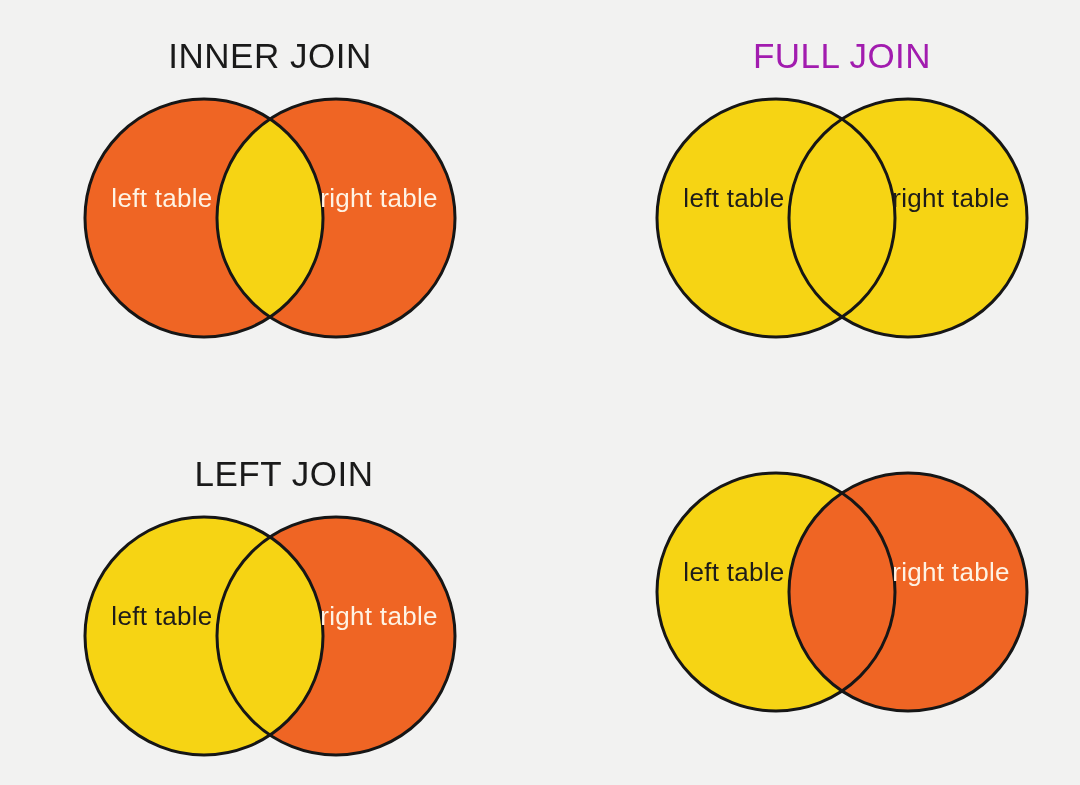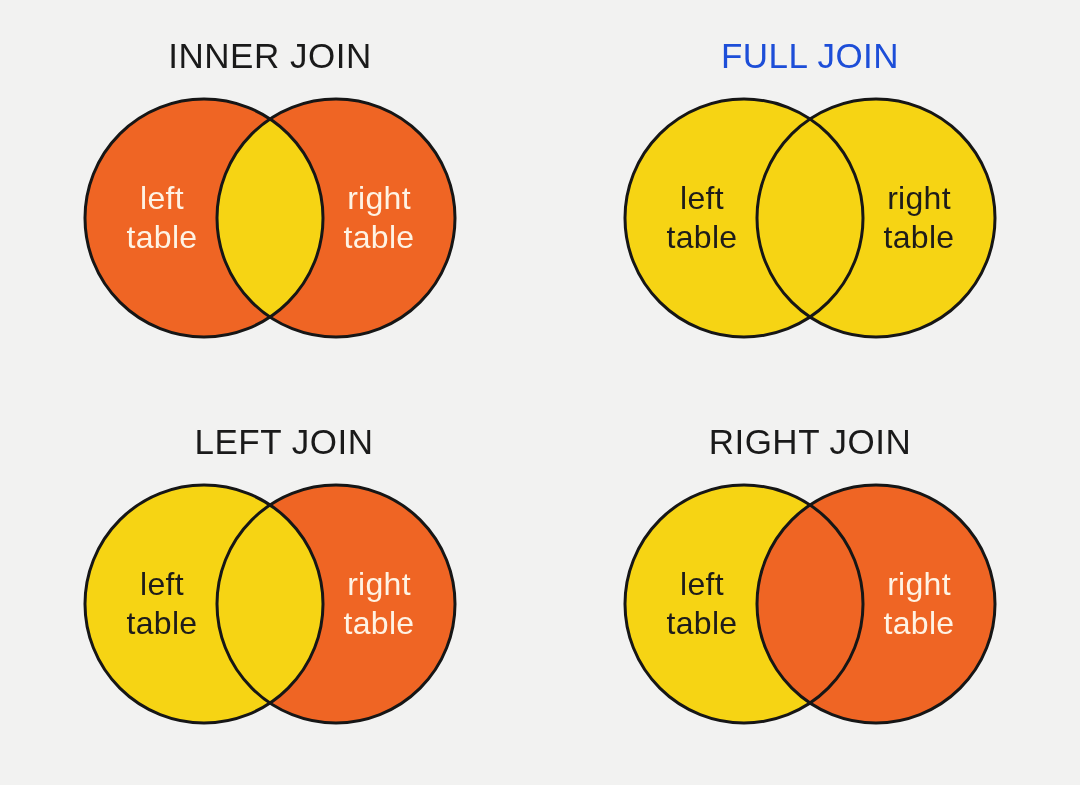--- a/index.html
+++ b/index.html
@@ -12,20 +12,21 @@
     background: #F2F2F1;
     font-family: "Liberation Sans", sans-serif;
     overflow: hidden;
   }
   .page {
     width: 1080px;
     height: 785px;
     display: grid;
     grid-template-columns: 540px 540px;
     grid-template-rows: 392px 393px;
+    gap: 32px;
   }
   .cell {
     display: flex;
     flex-direction: column;
     align-items: center;
   }
   .cell.row-top    { padding-top: 34px; }
   .cell.row-bottom { padding-top: 28px; }
   .title {
     margin: 0;
@@ -51,21 +52,21 @@
   }
   .outline {
     fill: none;
     stroke: #161616;
     stroke-width: 3;
   }
   .lbl {
     position: absolute;
     top: 91px;
     width: 120px;
-    font-size: 32px;
+    font-size: 26px;
     line-height: 39px;
     text-align: center;
     letter-spacing: 0.3px;
   }
   .lbl-left  { left: 32px;  }
   .lbl-right { left: 249px; }
 </style>
 </head>
 <body style="background: rgb(242, 242, 241);">
 
@@ -85,21 +86,21 @@
         <circle class="fill-lens" clip-path="url(#clipL0)" cx="266" cy="130" r="119" fill="#F6D414"></circle>
         <circle class="outline" cx="134" cy="130" r="119" stroke="#161616"></circle>
         <circle class="outline" cx="266" cy="130" r="119" stroke="#161616"></circle>
       </svg>
       <div class="lbl lbl-left" style="color: rgb(254, 243, 228);">left table</div>
       <div class="lbl lbl-right" style="color: rgb(254, 243, 228);">right table</div>
     </div>
   </div>
 
   <div class="cell row-top">
-    <h2 class="title" style="color: #1d4ed8;">FULL JOIN</h2>
+    <h2 class="title" style="color: #a21caf;">FULL JOIN</h2>
     <div class="venn">
       <svg viewBox="0 0 400 260">
         <defs>
           <clipPath id="clipL1">
               <circle cx="134" cy="130" r="119"></circle>
             </clipPath>
         </defs>
         <circle class="fill-left" cx="134" cy="130" r="119" fill="#F6D414"></circle>
         <circle class="fill-right" cx="266" cy="130" r="119" fill="#F6D414"></circle>
         <circle class="fill-lens" clip-path="url(#clipL1)" cx="266" cy="130" r="119" fill="#F6D414"></circle>
@@ -125,21 +126,20 @@
         <circle class="fill-lens" clip-path="url(#clipL2)" cx="266" cy="130" r="119" fill="#F6D414"></circle>
         <circle class="outline" cx="134" cy="130" r="119" stroke="#161616"></circle>
         <circle class="outline" cx="266" cy="130" r="119" stroke="#161616"></circle>
       </svg>
       <div class="lbl lbl-left" style="color: rgb(30, 28, 26);">left table</div>
       <div class="lbl lbl-right" style="color: rgb(254, 243, 228);">right table</div>
     </div>
   </div>
 
   <div class="cell row-bottom">
-    <h2 class="title" style="color: rgb(26, 26, 26);">RIGHT JOIN</h2>
     <div class="venn">
       <svg viewBox="0 0 400 260">
         <defs>
           <clipPath id="clipL3">
               <circle cx="134" cy="130" r="119"></circle>
             </clipPath>
         </defs>
         <circle class="fill-left" cx="134" cy="130" r="119" fill="#F6D414"></circle>
         <circle class="fill-right" cx="266" cy="130" r="119" fill="#EF6524"></circle>
         <circle class="fill-lens" clip-path="url(#clipL3)" cx="266" cy="130" r="119" fill="#EF6524"></circle>

